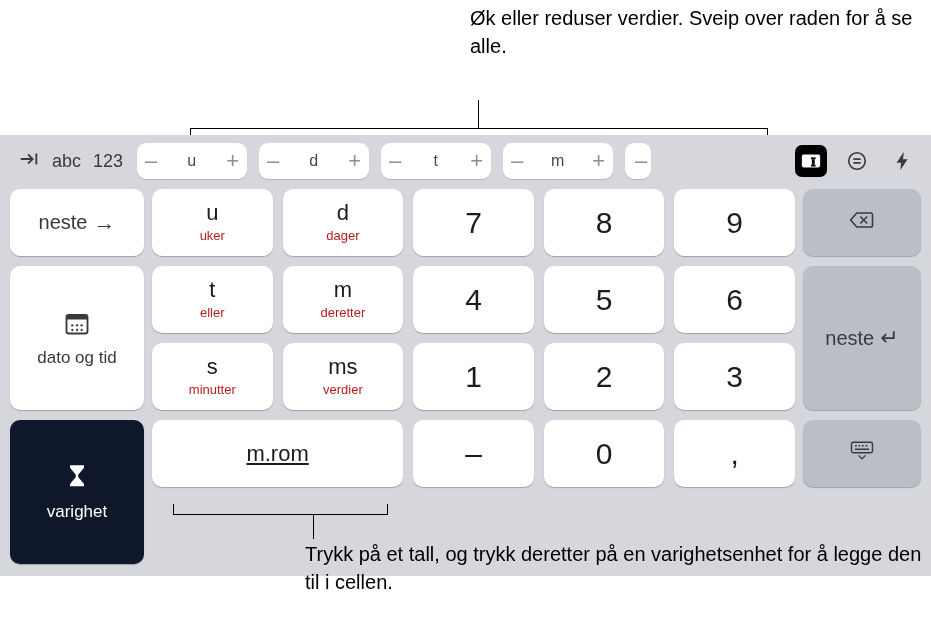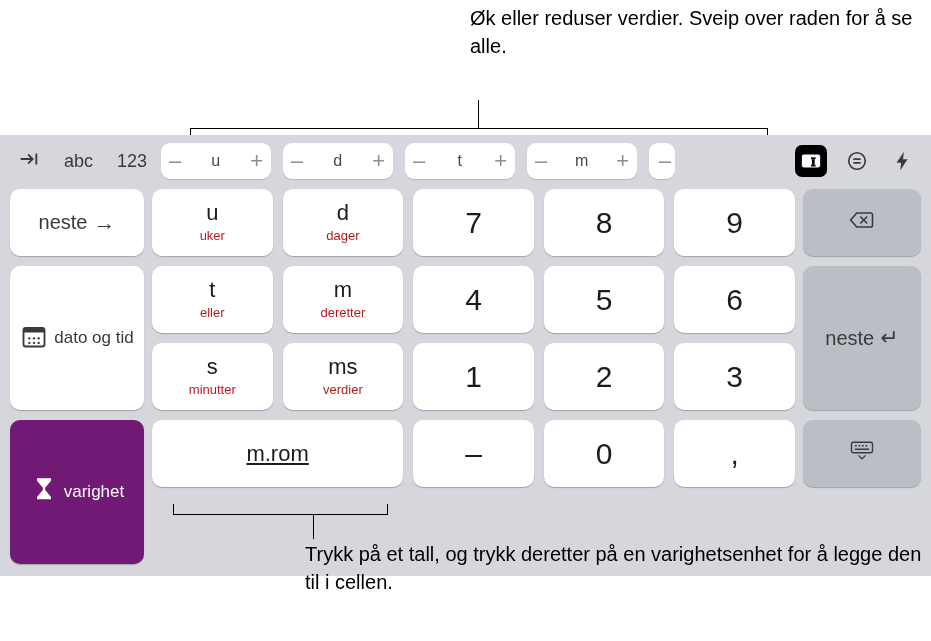--- a/index.html
+++ b/index.html
@@ -34,21 +34,21 @@
       background: #d6d7dc;
       padding-bottom: 8px;
     }
     .toprow {
       display: flex;
       align-items: center;
       gap: 8px;
       padding: 8px 12px 8px 12px;
       overflow: hidden;
     }
-    .toprow .left-icons { display:flex; gap: 12px; align-items: center; }
+    .toprow .left-icons { display:flex; align-items: center; }
     .mode-btn {
       font-size: 18px;
       color: #3a3a3c;
       padding: 4px 6px;
     }
     .unit-steppers {
       display: flex;
       gap: 12px;
       flex: 1;
     }
@@ -85,22 +85,22 @@
       border-radius: 10px;
       box-shadow: 0 1px 1px rgba(0,0,0,0.25);
       width: 134px;
       display:flex;
       align-items:center;
       justify-content:center;
       font-size: 20px;
       color:#3a3a3c;
       height: 67px;
     }
-    .big-key.tall { height: 144px; flex-direction:row; gap:6px; font-size:17px; }
-    .big-key.active { background:#701a75; color:#fff; }
+    .big-key.tall { height: 144px; flex-direction:column; gap:6px; font-size:17px; }
+    .big-key.active { background:#0f172a; color:#fff; }
     .big-key .arrow { font-size: 22px; margin-left:6px; }
     .col-center {
       flex:1;
       display:grid;
       grid-template-columns: repeat(5, 1fr);
       grid-template-rows: repeat(4, 67px);
       gap: 10px;
     }
     .key {
       background:#fff;

